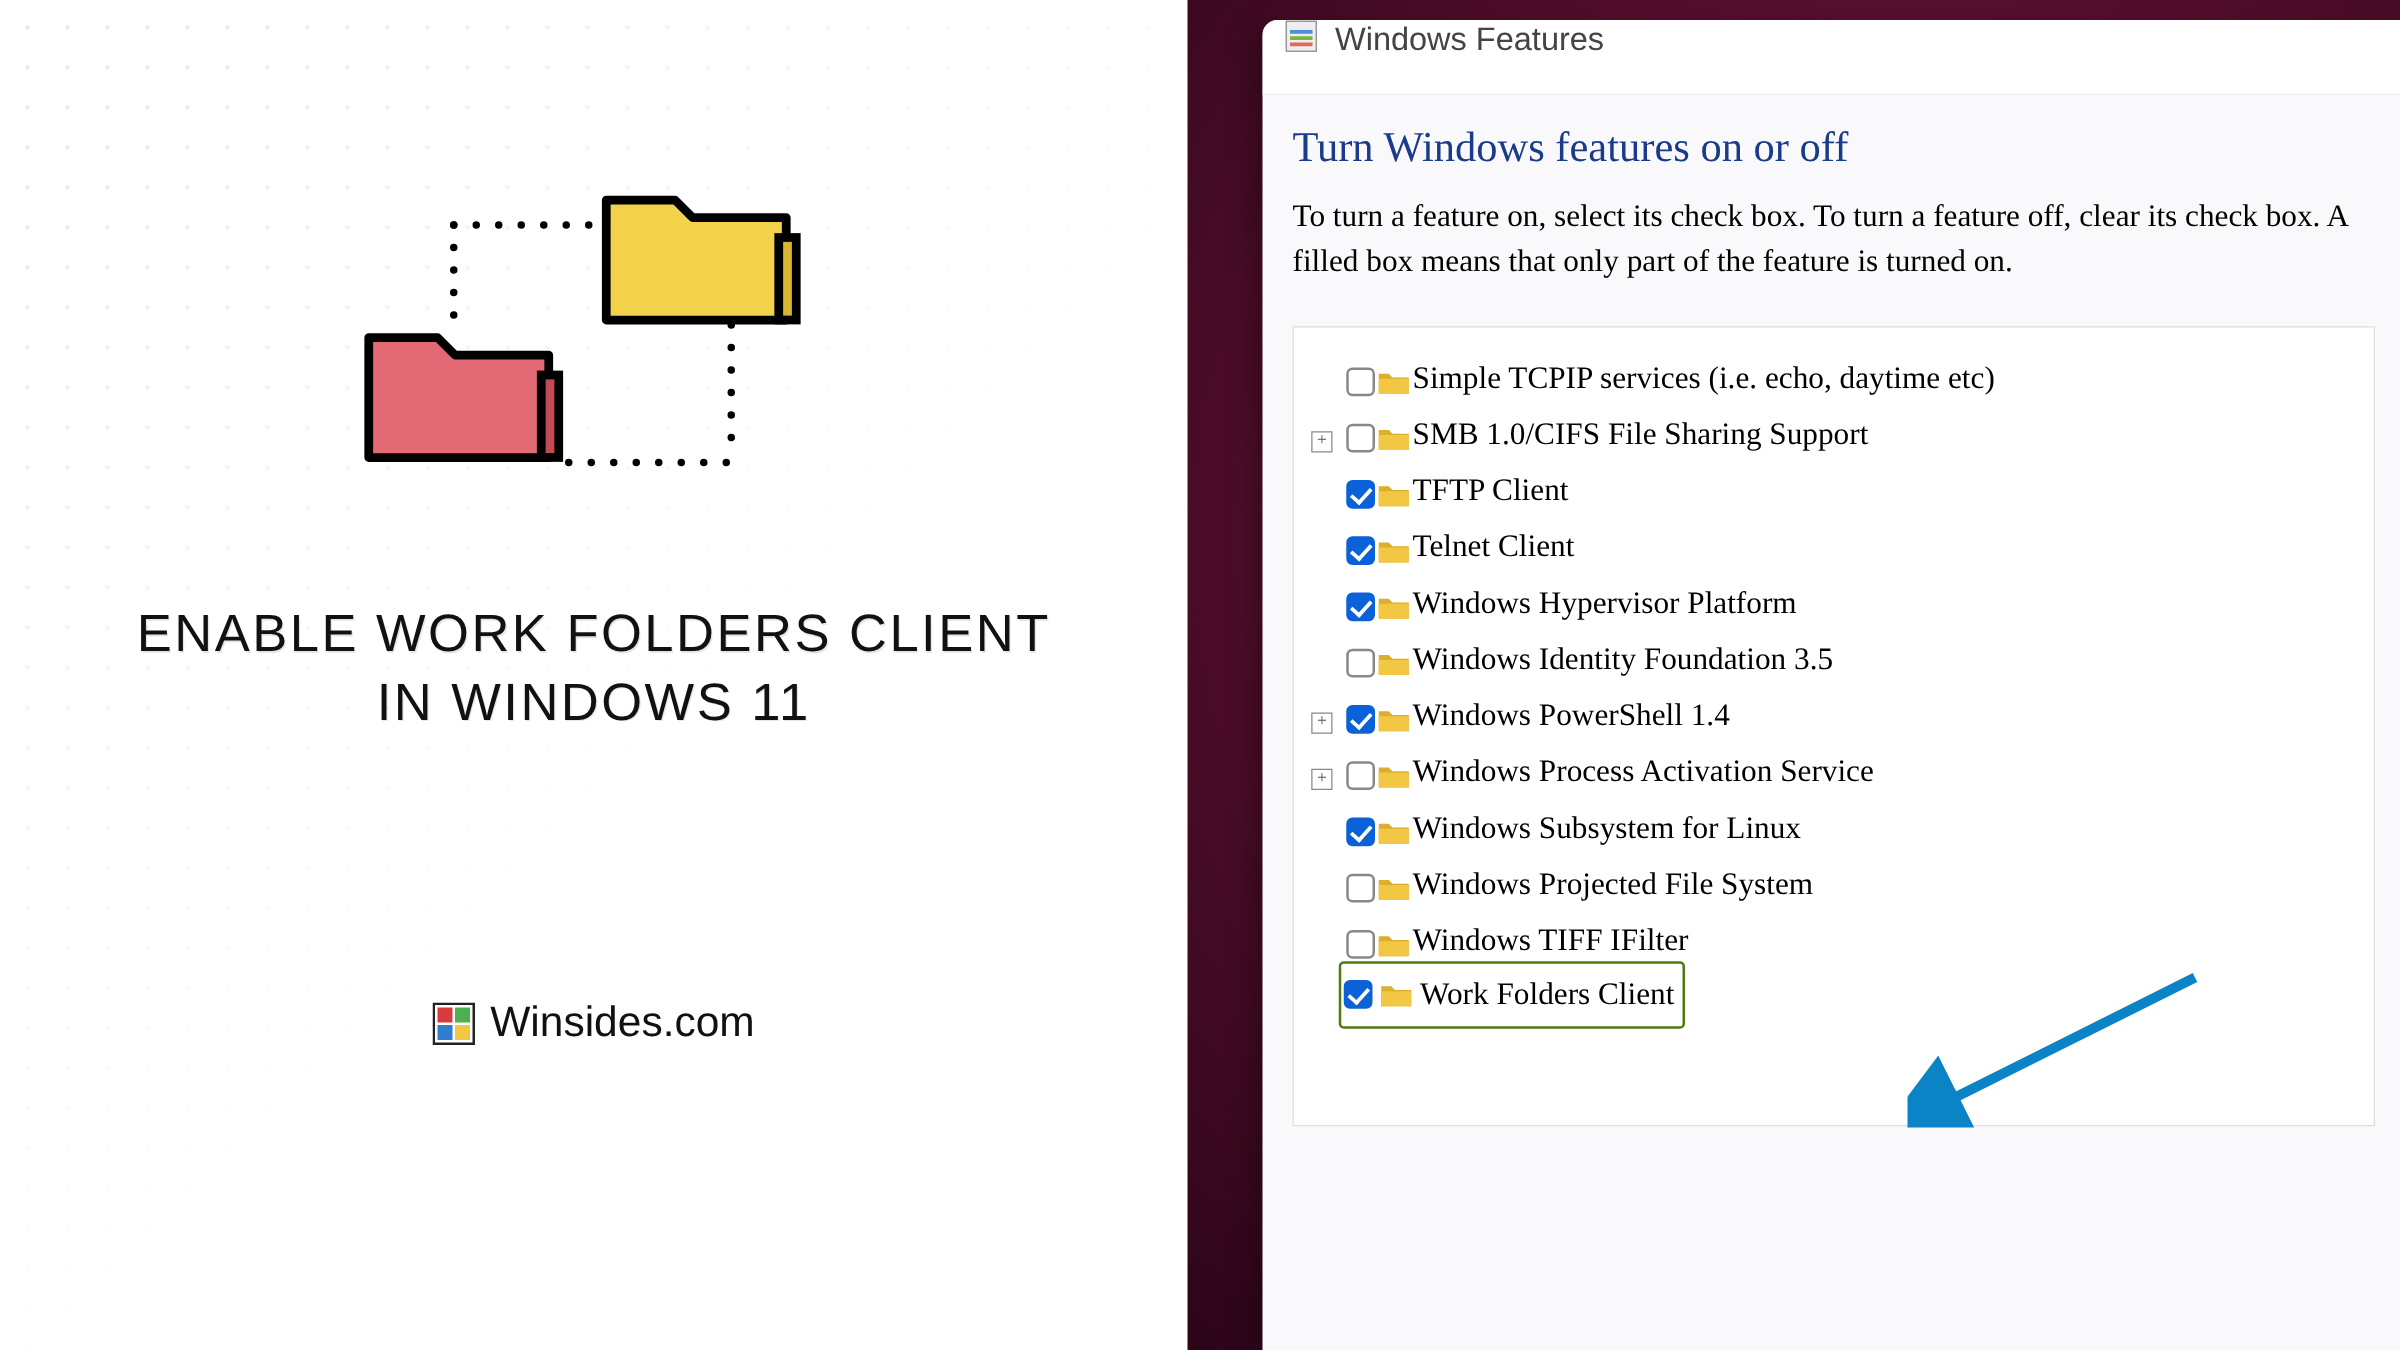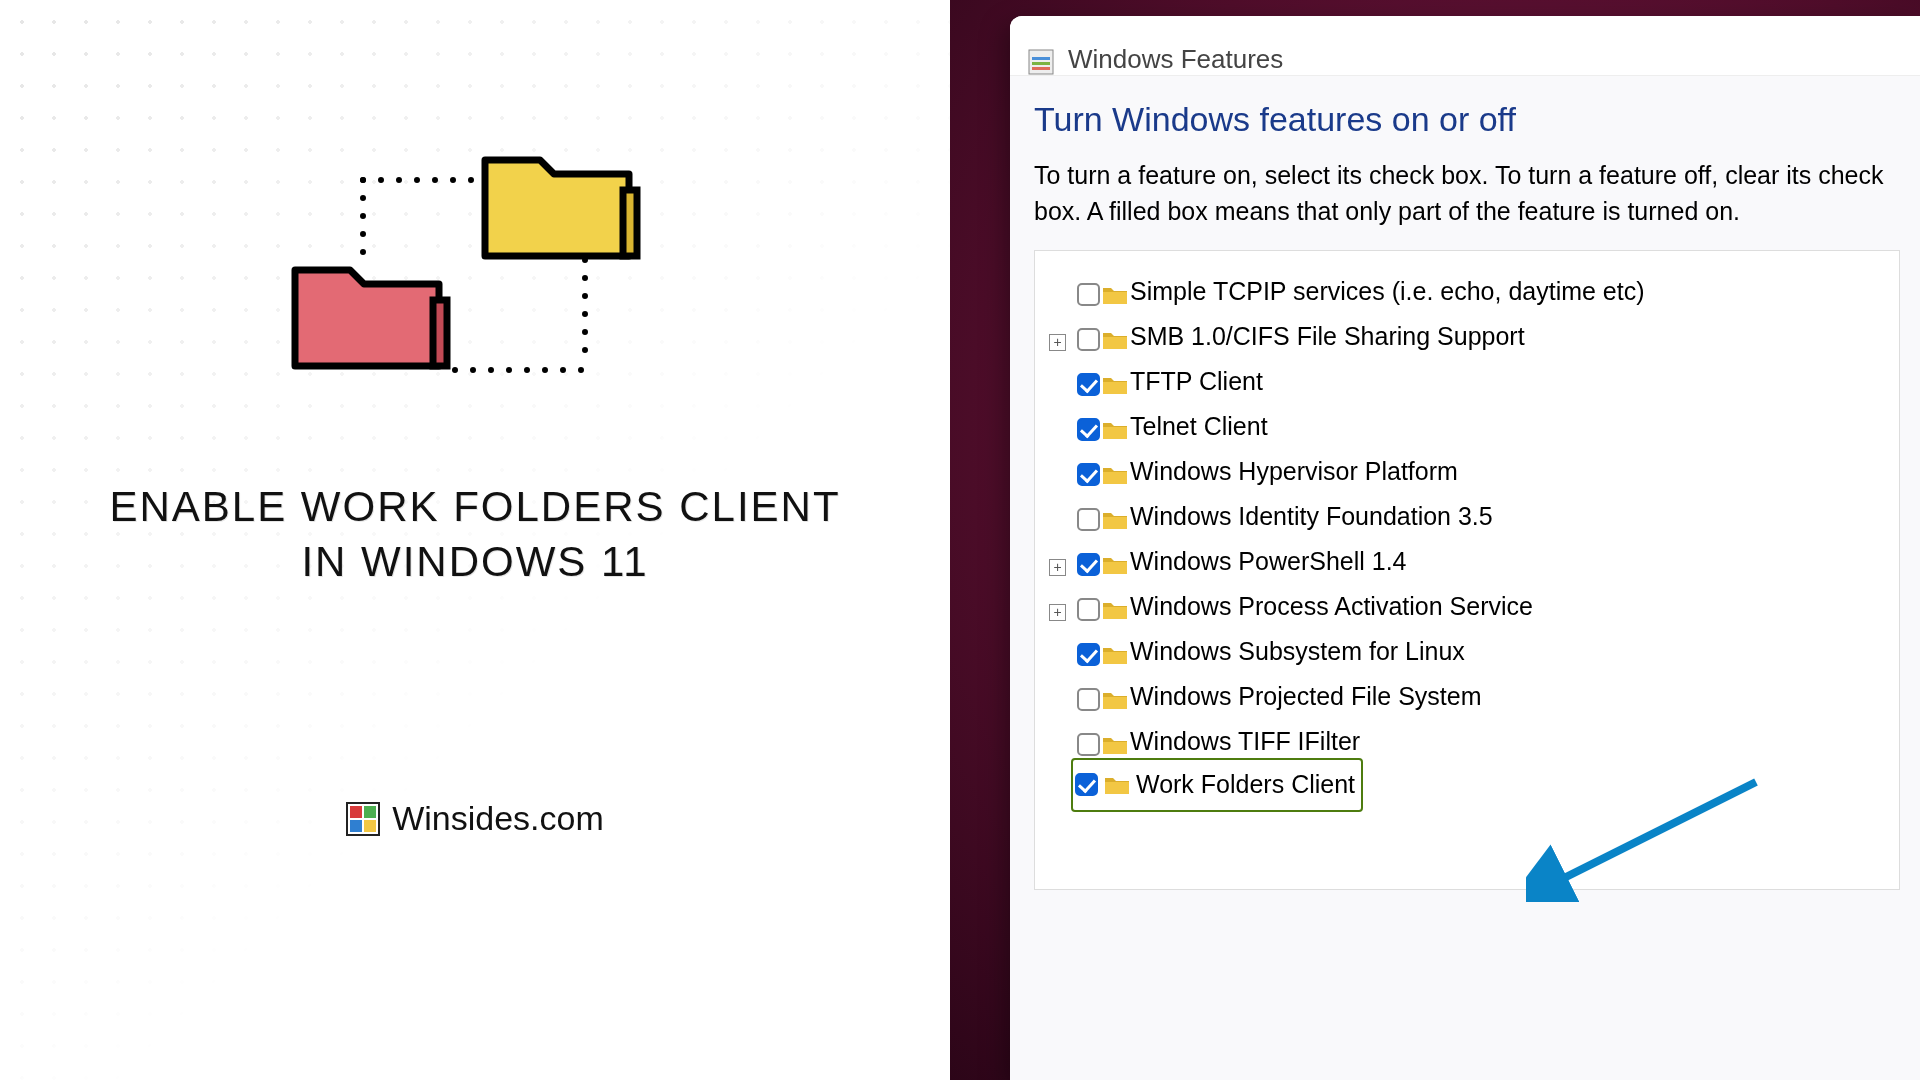--- a/index.html
+++ b/index.html
@@ -39,27 +39,27 @@
 
   
   .dialog {
     position: absolute; left: 1010px; top: 16px; width: 910px; height: 1064px;
     background: #f9f9fb;
     border-radius: 12px 0 0 0;
     box-shadow: -6px 8px 24px rgba(0,0,0,0.35);
     overflow: hidden;
   }
   .titlebar {
-    height: 60px; display: flex; align-items: flex-end; gap: 14px;
+    height: 60px; display: flex; align-items: flex-start; gap: 14px;
     padding: 0 18px; background: #fff; border-bottom: 1px solid #eee;
   }
   .title-text { font-size: 26px; color: #444; }
-  .content { padding: 24px 20px 0 24px; }
+  .content { padding: 24px 20px 0 24px; font-family: Liberation Serif, serif; }
   .heading { font-size: 34px; color: #1a3a8a; font-weight: 400; margin-bottom: 18px; }
-  .desc { font-size: 25px; color: #000; line-height: 1.45; margin-bottom: 20px; max-width: 880px; }
+  .desc { font-size: 25px; color: #000; line-height: 1.45; margin-bottom: 32px; max-width: 880px; }
 
   .tree {
     border: 1px solid #ddd; background: #fff; padding: 10px 8px 30px 8px;
     height: 640px;
   }
   .row {
     display: flex; align-items: flex-end; height: 45px; gap: 2px;
     padding-left: 34px; position: relative;
   }
   .expander {

